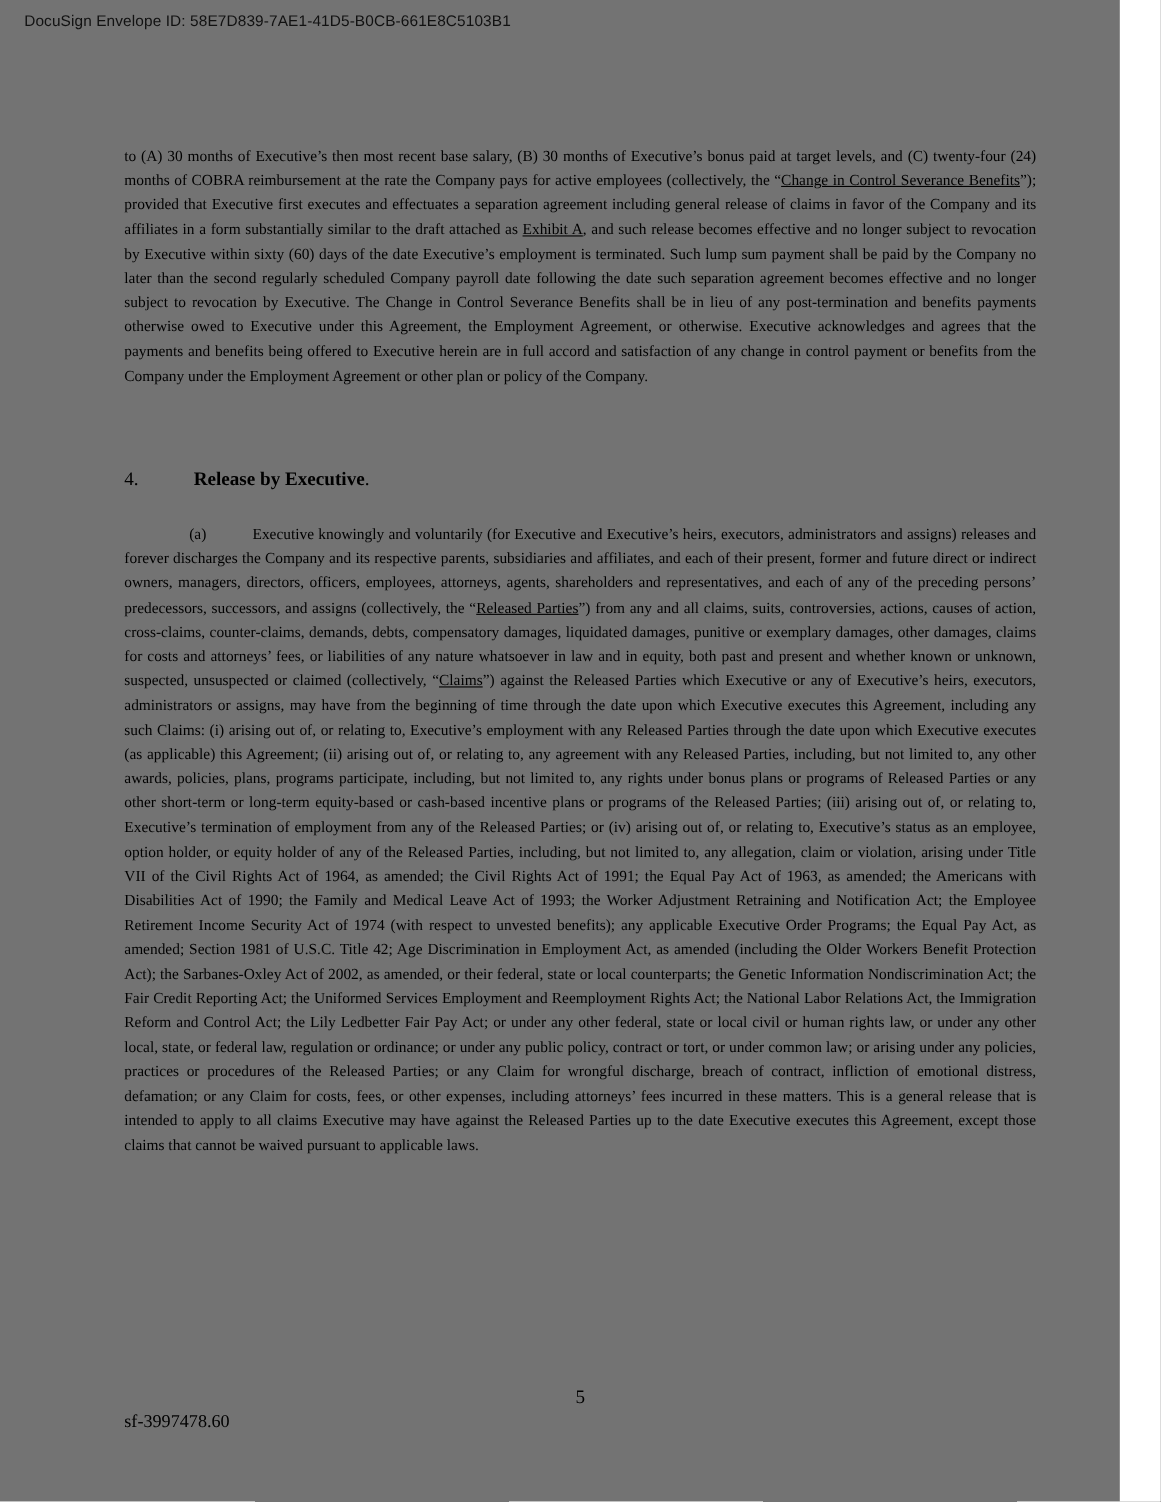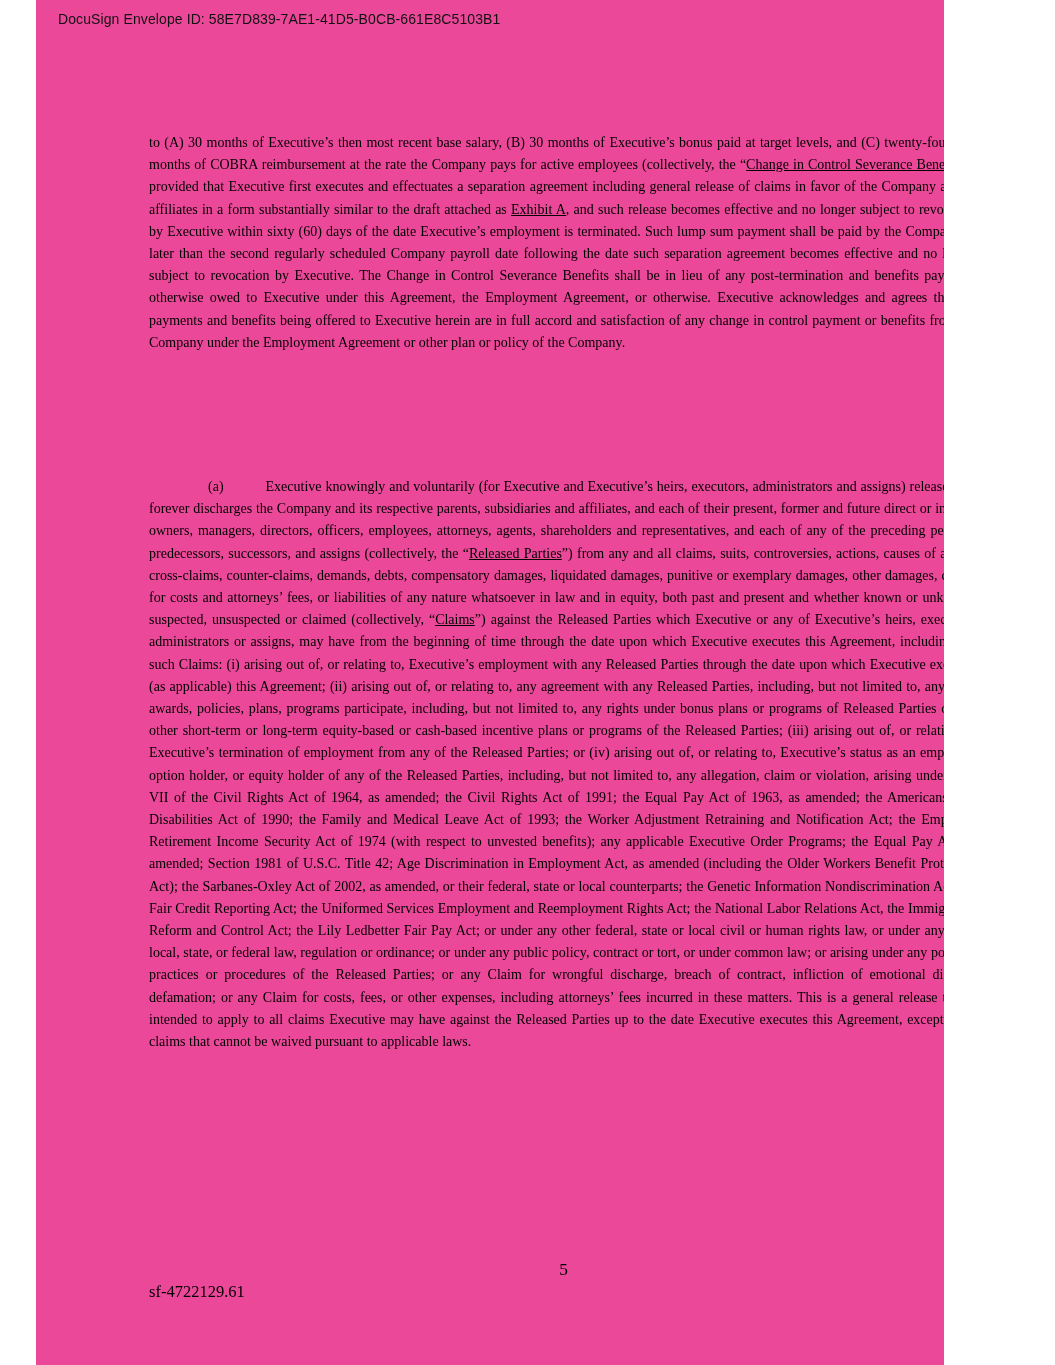--- a/index.html
+++ b/index.html
@@ -1,24 +1,23 @@
 <!DOCTYPE html>
 <html><head>
 <meta charset="utf-8">
 <style>
   html, body { margin: 0; padding: 0; background: #ffffff; }
   .page {
     position: relative;
-    width: 908px;
+    width: 1018px;
     height: 1365px;
-    background: #ec4899;
+    background: #737373;
     color: #000000;
     font-family: "Liberation Serif", serif;
     overflow: hidden;
-    margin-left: 36px;
   }
   .docusign-header {
     position: absolute;
     left: 22px;
     top: 11px;
     font-family: "Liberation Sans", sans-serif;
     font-size: 14px;
     color: #111111;
     letter-spacing: 0.1px;
     white-space: nowrap;
@@ -65,20 +64,21 @@
 </style>
 </head>
 <body>
 
 <div class="page">
 
   <div class="docusign-header">DocuSign Envelope ID: 58E7D839-7AE1-41D5-B0CB-661E8C5103B1</div>
 
   <p class="textblock" id="para1"><span>to (A) 30 months of Executive’s then most recent base salary, (B) 30 months of Executive’s bonus paid at target levels, and (C) twenty-four (24) months of COBRA reimbursement at the rate the Company pays for active employees (collectively, the “</span><span class="u">Change in Control Severance Benefits</span><span>”); provided that Executive first executes and effectuates a separation agreement including general release of claims in favor of the Company and its affiliates in a form substantially similar to the draft attached as </span><span class="u">Exhibit A</span><span>, and such release becomes effective and no longer subject to revocation by Executive within sixty (60) days of the date Executive’s employment is terminated. Such lump sum payment shall be paid by the Company no later than the second regularly scheduled Company payroll date following the date such separation agreement becomes effective and no longer subject to revocation by Executive. The Change in Control Severance Benefits shall be in lieu of any post-termination and benefits payments otherwise owed to Executive under this Agreement, the Employment Agreement, or otherwise. Executive acknowledges and agrees that the payments and benefits being offered to Executive herein are in full accord and satisfaction of any change in control payment or benefits from the Company under the Employment Agreement or other plan or policy of the Company.</span></p>
 
+  <div id="section-heading"><span>4.</span><span class="tab2"></span><span class="b">Release by Executive</span><span>.</span></div>
 
   <p class="textblock" id="paraA"><span>(a)</span><span class="tab"></span><span>Executive knowingly and voluntarily (for Executive and Executive’s heirs, executors, administrators and assigns) releases and forever discharges the Company and its respective parents, subsidiaries and affiliates, and each of their present, former and future direct or indirect owners, managers, directors, officers, employees, attorneys, agents, shareholders and representatives, and each of any of the preceding persons’ predecessors, successors, and assigns (collectively, the “</span><span class="u">Released Parties</span><span>”) from any and all claims, suits, controversies, actions, causes of action, cross-claims, counter-claims, demands, debts, compensatory damages, liquidated damages, punitive or exemplary damages, other damages, claims for costs and attorneys’ fees, or liabilities of any nature whatsoever in law and in equity, both past and present and whether known or unknown, suspected, unsuspected or claimed (collectively, “</span><span class="u">Claims</span><span>”) against the Released Parties which Executive or any of Executive’s heirs, executors, administrators or assigns, may have from the beginning of time through the date upon which Executive executes this Agreement, including any such Claims: (i) arising out of, or relating to, Executive’s employment with any Released Parties through the date upon which Executive executes (as applicable) this Agreement; (ii) arising out of, or relating to, any agreement with any Released Parties, including, but not limited to, any other awards, policies, plans, programs participate, including, but not limited to, any rights under bonus plans or programs of Released Parties or any other short-term or long-term equity-based or cash-based incentive plans or programs of the Released Parties; (iii) arising out of, or relating to, Executive’s termination of employment from any of the Released Parties; or (iv) arising out of, or relating to, Executive’s status as an employee, option holder, or equity holder of any of the Released Parties, including, but not limited to, any allegation, claim or violation, arising under Title VII of the Civil Rights Act of 1964, as amended; the Civil Rights Act of 1991; the Equal Pay Act of 1963, as amended; the Americans with Disabilities Act of 1990; the Family and Medical Leave Act of 1993; the Worker Adjustment Retraining and Notification Act; the Employee Retirement Income Security Act of 1974 (with respect to unvested benefits); any applicable Executive Order Programs; the Equal Pay Act, as amended; Section 1981 of U.S.C. Title 42; Age Discrimination in Employment Act, as amended (including the Older Workers Benefit Protection Act); the Sarbanes-Oxley Act of 2002, as amended, or their federal, state or local counterparts; the Genetic Information Nondiscrimination Act; the Fair Credit Reporting Act; the Uniformed Services Employment and Reemployment Rights Act; the National Labor Relations Act, the Immigration Reform and Control Act; the Lily Ledbetter Fair Pay Act; or under any other federal, state or local civil or human rights law, or under any other local, state, or federal law, regulation or ordinance; or under any public policy, contract or tort, or under common law; or arising under any policies, practices or procedures of the Released Parties; or any Claim for wrongful discharge, breach of contract, infliction of emotional distress, defamation; or any Claim for costs, fees, or other expenses, including attorneys’ fees incurred in these matters. This is a general release that is intended to apply to all claims Executive may have against the Released Parties up to the date Executive executes this Agreement, except those claims that cannot be waived pursuant to applicable laws.</span></p>
 
   <div class="page-number">5</div>
 
-  <div class="doc-id">sf-4722129.61</div>
+  <div class="doc-id">sf-3997478.60</div>
 
 </div>
 
 </body></html>

